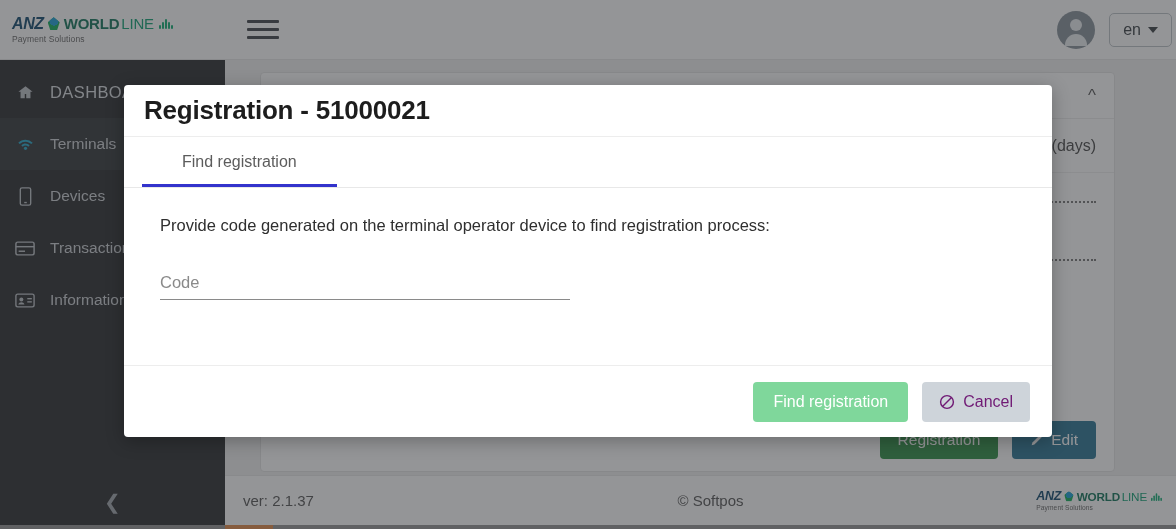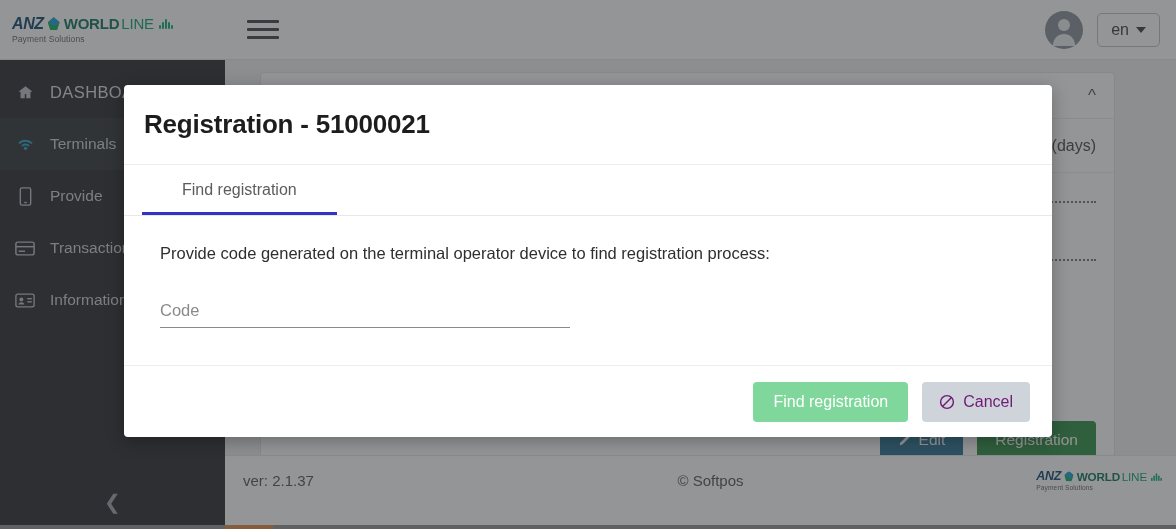--- a/index.html
+++ b/index.html
@@ -33,21 +33,21 @@
   .logo-swoosh { margin-left: 3px; display: inline-flex; align-items: flex-end; gap: 1px; height: 11px; }
   .logo-swoosh i { display: block; width: 2px; background: #00a86b; border-radius: 1px; }
   .logo-sub { font-size: 8.5px; color: #5a5a5a; margin-top: 3px; letter-spacing: 0.1px; }
 
   .hamburger {
     margin-left: 22px; width: 32px; height: 30px;
     display: flex; flex-direction: column; justify-content: center; gap: 5px; cursor: pointer;
   }
   .hamburger i { display: block; height: 3px; background: #33383e; border-radius: 1px; }
 
-  .topbar-right { margin-left: auto; display: flex; align-items: center; gap: 14px; padding-right: 16px; justify-content: flex-end; }
+  .topbar-right { margin-left: auto; display: flex; align-items: center; gap: 14px; padding-right: 4px; justify-content: flex-end; }
   .avatar { width: 38px; height: 38px; border-radius: 50%; background: #7f8a93; position: relative; }
   .avatar::before { content:""; position:absolute; left: 50%; top: 8px; transform: translateX(-50%);
     width: 12px; height: 12px; border-radius: 50%; background:#e9edf0; }
   .avatar::after { content:""; position:absolute; left: 50%; bottom: 3px; transform: translateX(-50%);
     width: 22px; height: 12px; border-radius: 11px 11px 0 0; background:#e9edf0; }
   .lang-btn {
     display: flex; align-items: center; gap: 7px;
     padding: 7px 13px; border: 1px solid #b9bfc4; border-radius: 5px;
     background: #ffffff; font-size: 16px; color: #2d3338; cursor: pointer;
   }
@@ -83,38 +83,38 @@
   .card-row { height: 54px; display: flex; align-items: center; justify-content: flex-end; padding-right: 18px; border-bottom: 1px solid #eee; color: #3c3c3c; font-size: 16px; }
   .card-dots { height: 58px; display: flex; align-items: center; justify-content: flex-end; padding-right: 18px; }
   .dots { width: 52px; border-bottom: 2px dotted #6d6d6d; }
   .card-actions { position: absolute; right: 18px; bottom: 12px; display: flex; gap: 14px; }
   .btn { border: none; border-radius: 4px; font-size: 15.5px; color: #fff; padding: 10px 18px; cursor: pointer; display: flex; align-items: center; gap: 8px; }
   .btn-edit { background: #1b6a8c; }
   .btn-reg { background: #218838; }
 
   
   .footer {
-    position: absolute; top: 455px; left: 225px; width: 951px; height: 50px;
+    position: absolute; top: 475px; left: 225px; width: 951px; height: 50px;
     background: #ffffff; border-top: 1px solid #e6e6e6;
     display: flex; align-items: center; color: #4a4a4a; font-size: 15px;
   }
   .footer-ver { padding-left: 18px; }
   .footer-copy { position: absolute; left: 0; right: 0; text-align: center; margin-left: 20px; }
   .footer-logo { margin-left: auto; padding-right: 18px; transform: scale(0.78); transform-origin: right center; }
   .taskbar { position: absolute; left: 0; bottom: 0; width: 1176px; height: 4px; background: #8c8c8c; }
   .taskbar-accent { position: absolute; left: 225px; bottom: 0; width: 48px; height: 4px; background: #e0813a; }
 
   
   .backdrop { position: absolute; inset: 0; background: rgba(60,62,65,0.55); }
   .modal {
     position: absolute; top: 85px; left: 124px; width: 928px; height: 352px;
     background: #ffffff; border-radius: 4px; box-shadow: 0 4px 18px rgba(0,0,0,0.28);
     display: flex; flex-direction: column;
   }
-  .modal-head { height: 80px; display: flex; align-items: center; padding: 0 20px; border-bottom: 1px solid #ededed; }
+  .modal-head { height: 52px; display: flex; align-items: center; padding: 0 20px; border-bottom: 1px solid #ededed; }
   .modal-title { font-size: 26px; font-weight: 700; color: #1d1d1d; letter-spacing: -0.2px; }
   .modal-tabs { padding: 0 18px; border-bottom: 1px solid #e8e8e8; }
   .tab { display: inline-block; padding: 16px 40px 13px 40px; font-size: 16px; color: #6e6e6e; cursor: pointer; border-bottom: 3px solid transparent; }
   .tab.active { border-bottom-color: #3333cc; color: #5c5c5c; }
   .modal-body { flex: 1; padding: 28px 36px 0 36px; }
   .body-text { font-size: 16.5px; color: #2f2f2f; }
   .field { margin-top: 34px; width: 410px; }
   .field input {
     width: 100%; border: none; border-bottom: 1px solid #8a8a8a; outline: none;
     font-family: "Liberation Sans", sans-serif; font-size: 16.5px; color: #2f2f2f;
@@ -192,21 +192,21 @@
         <span>Terminals</span>
       </div>
 
       <div class="nav-item">
         <span class="nav-ico">
           <svg width="13" height="19" viewBox="0 0 14 22" fill="none" stroke="currentColor" stroke-width="1.6">
             <rect x="1" y="1" width="12" height="20" rx="2"></rect>
               <line x1="5.5" y1="18" x2="8.5" y2="18"></line>
           </svg>
         </span>
-        <span>Provide</span>
+        <span>Devices</span>
       </div>
 
       <div class="nav-item">
         <span class="nav-ico">
           <svg width="20" height="15" viewBox="0 0 22 16" fill="none" stroke="currentColor" stroke-width="1.6">
             <rect x="1" y="1" width="20" height="14" rx="2"></rect>
               <line x1="1" y1="6" x2="21" y2="6"></line>
               <line x1="4" y1="11" x2="11" y2="11"></line>
           </svg>
         </span>
@@ -240,30 +240,30 @@
       <div class="card-row">
         <span>(days)</span>
       </div>
       <div class="card-dots">
           <span class="dots"></span>
         </div>
       <div class="card-dots">
           <span class="dots"></span>
         </div>
       <div class="card-actions">
+        <button class="btn btn-reg">
+          <span>Registration</span>
+        </button>
         <button class="btn btn-edit">
           <span>
             <svg width="13" height="13" viewBox="0 0 16 16" fill="currentColor">
                 <path d="M12.1 1.6 14.4 3.9 5.4 12.9 2 13.9l1-3.4z"></path>
               </svg>
           </span>
           <span>Edit</span>
-        </button>
-        <button class="btn btn-reg">
-          <span>Registration</span>
         </button>
       </div>
     </div>
   </div>
 
   <div class="footer">
     <span class="footer-ver">ver: 2.1.37</span>
     <span class="footer-copy">© Softpos</span>
     <span class="footer-logo">
       <span class="logo">

